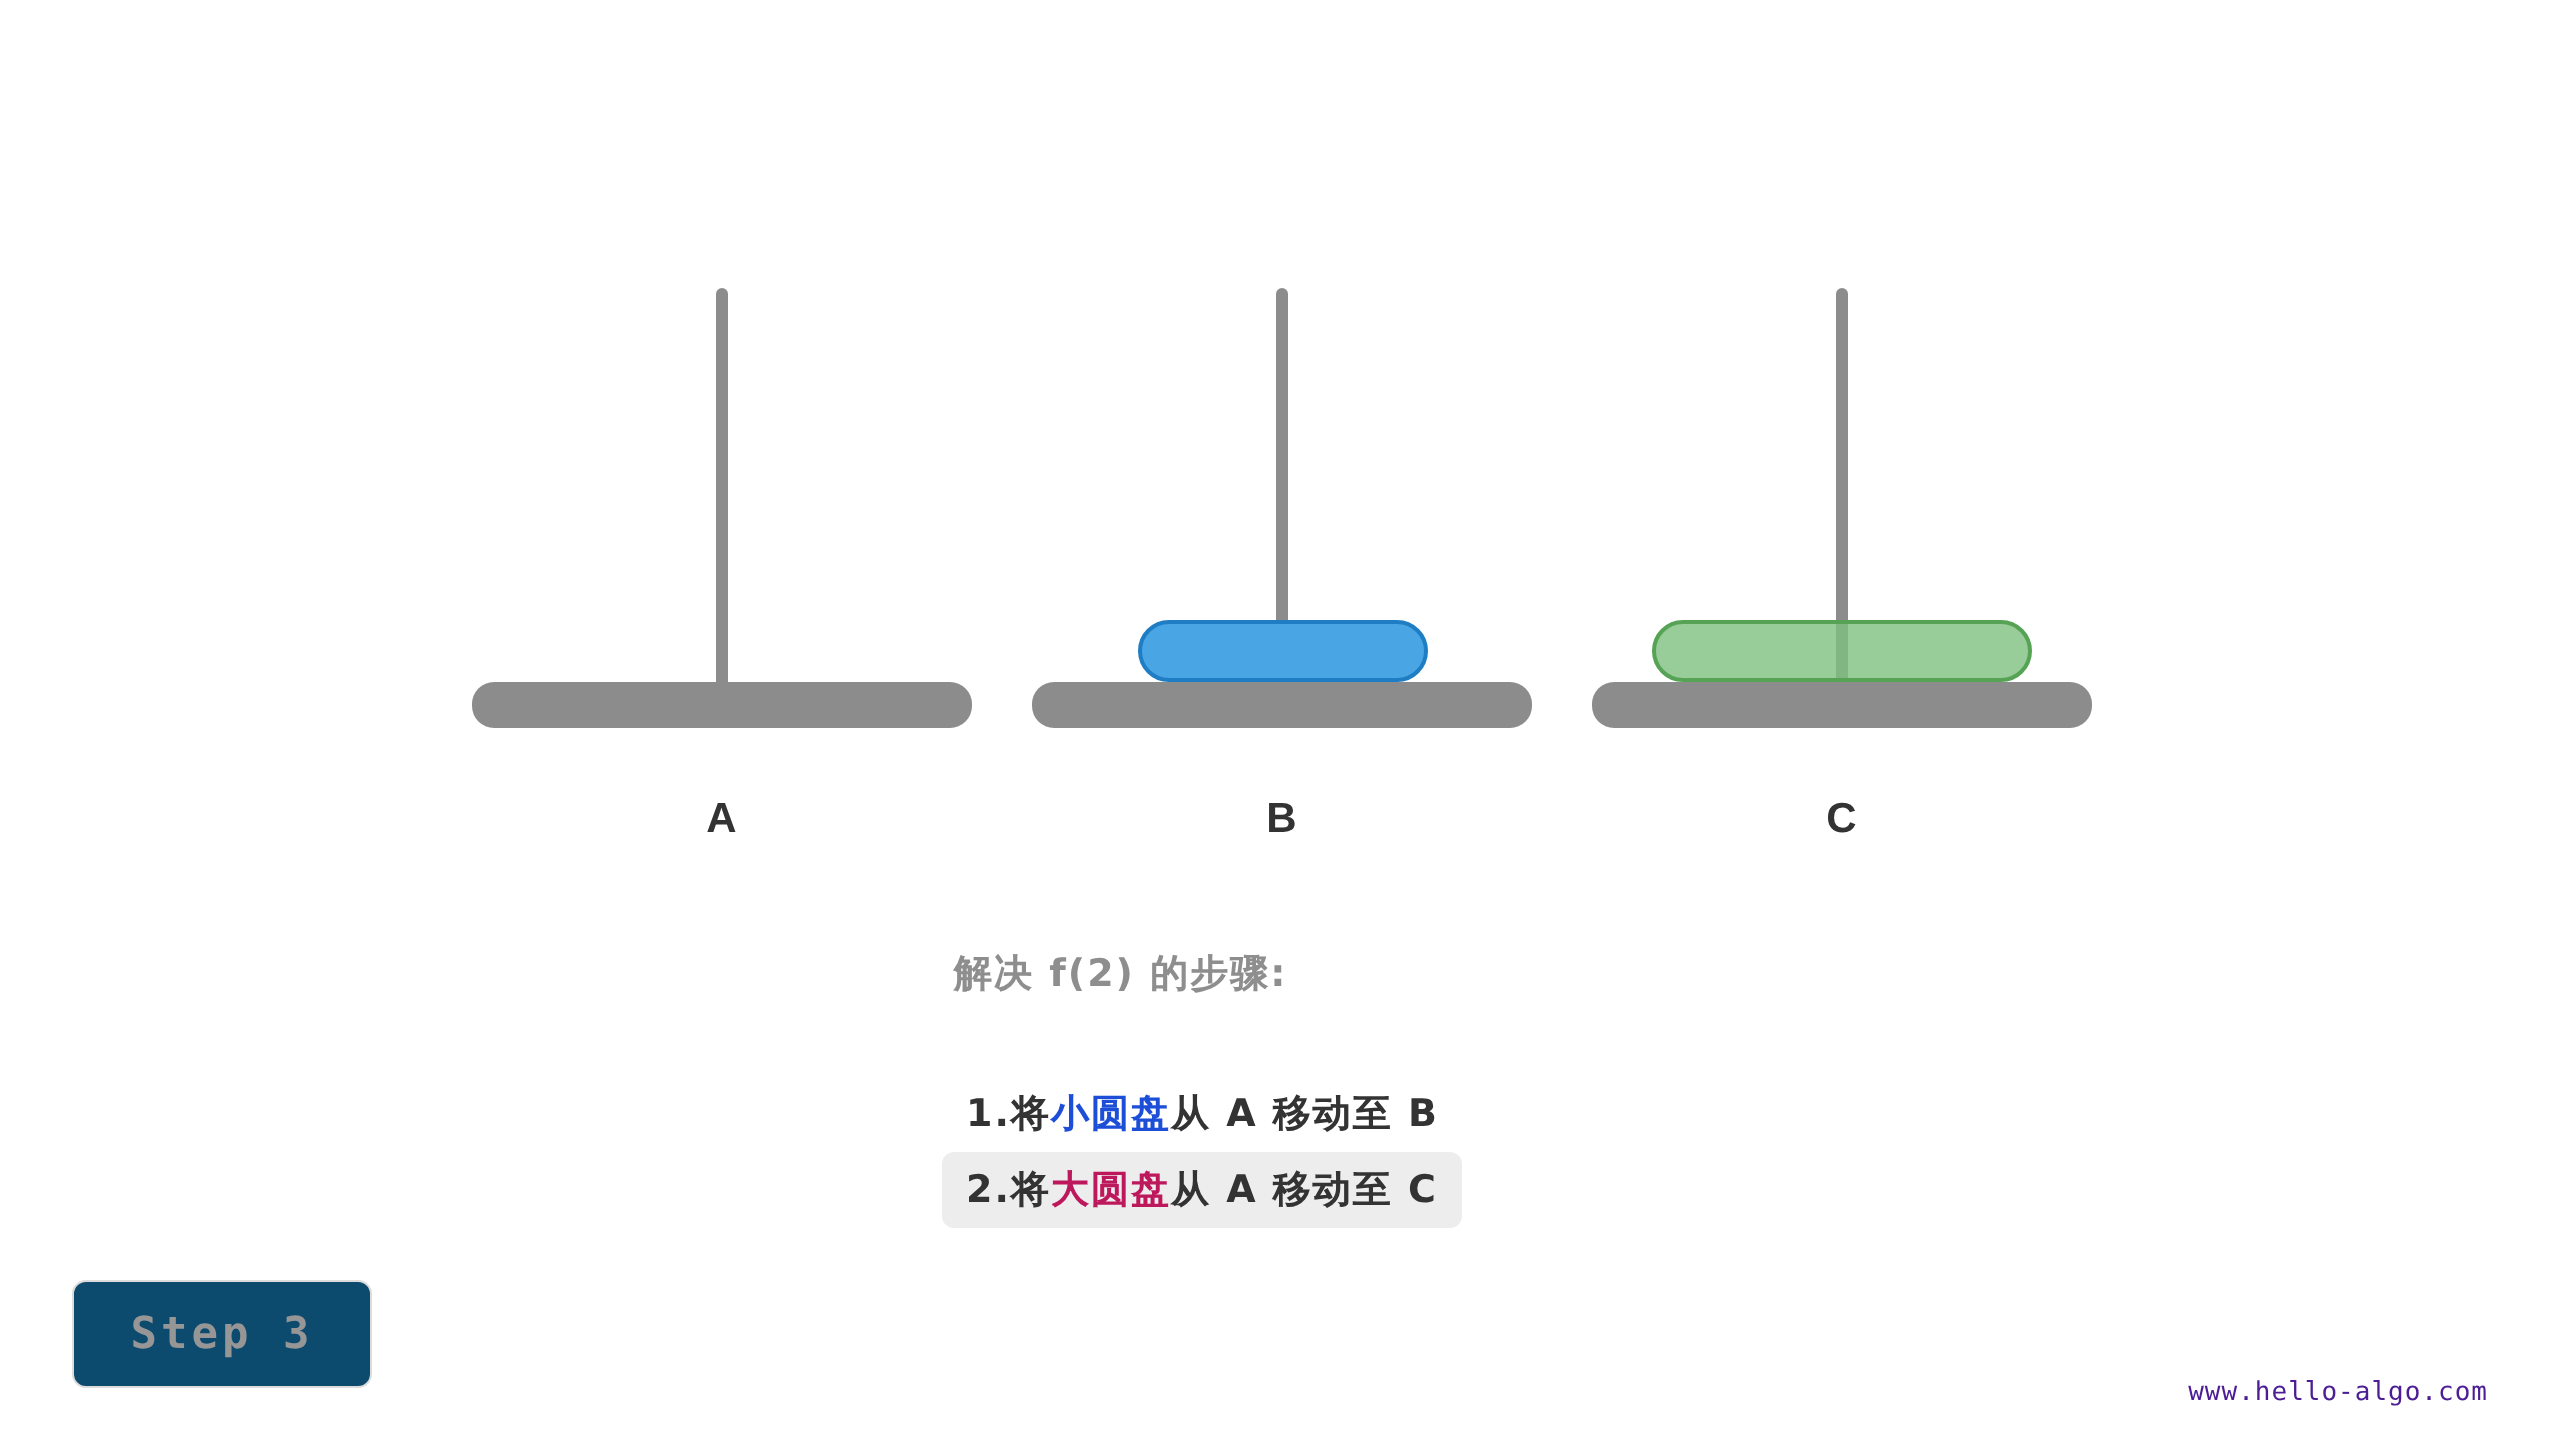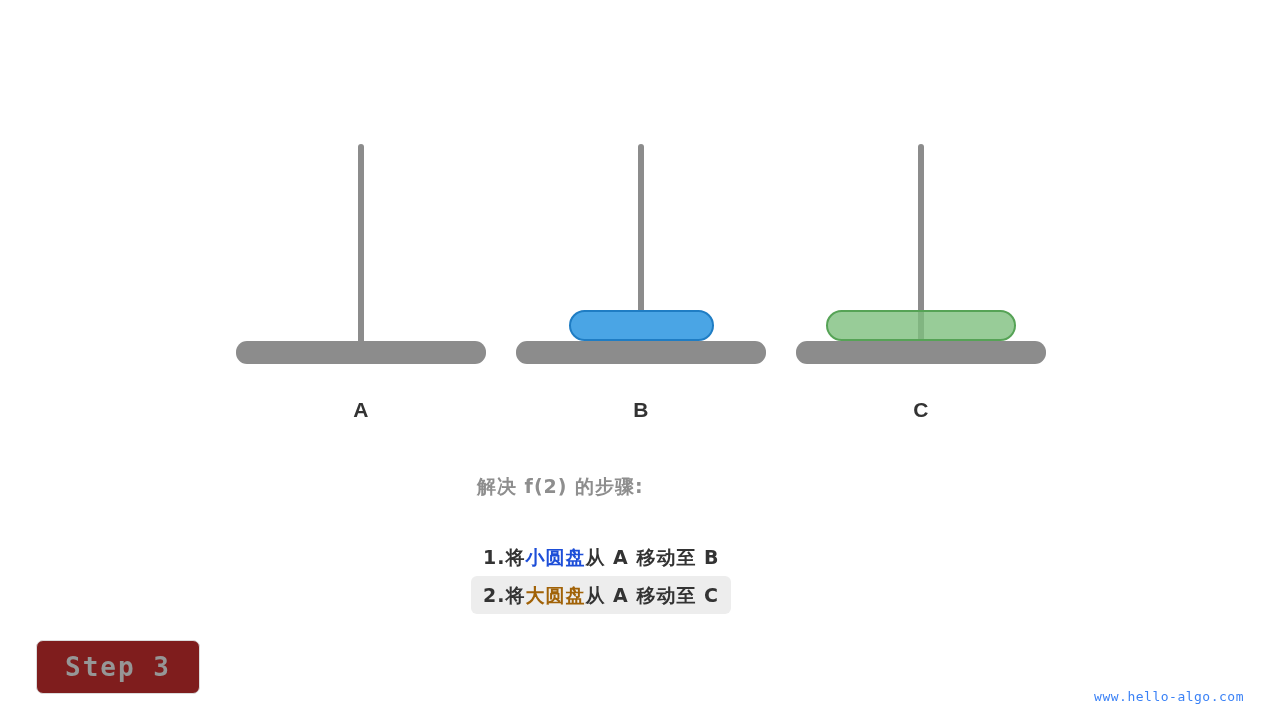--- a/index.html
+++ b/index.html
@@ -119,52 +119,52 @@
     letter-spacing: 1px;
     padding: 8px 12px 8px 12px;
     border-radius: 6px;
     white-space: nowrap;
     line-height: 22px;
   }
   .step-line.is-highlighted {
     background: #ededed;
   }
   .disk-word-small { color: #1d4ed8; }
-  .disk-word-large { color: #a16207; }
+  .disk-word-large { color: #be185d; }
   .peg-word { color: #333333; }
 
   
   #step-badge {
     position: absolute;
     left: 36px;
     top: 640px;
-    width: 164px;
+    width: 150px;
     height: 54px;
     box-sizing: border-box;
-    background: #7f1d1d;
+    background: #0c4a6e;
     border: 1px solid #dcdcdc;
     border-radius: 7px;
     display: flex;
     align-items: center;
     justify-content: center;
     font-family: "DejaVu Sans Mono", "Liberation Mono", monospace;
-    font-size: 26px;
+    font-size: 22px;
     font-weight: bold;
     color: #969696;
     letter-spacing: 2px;
   }
 
   
   #watermark {
     position: absolute;
     right: 36px;
     bottom: 16px;
     font-family: "DejaVu Sans Mono", "Liberation Mono", monospace;
     font-size: 13px;
-    color: #3b82f6;
+    color: #4c1d95;
     letter-spacing: 0.5px;
   }
 </style>
 </head>
 <body>
 
 <div id="hanoi-stage">
 
   <div class="tower" data-col="0">
     <div class="tower-pole"></div>

